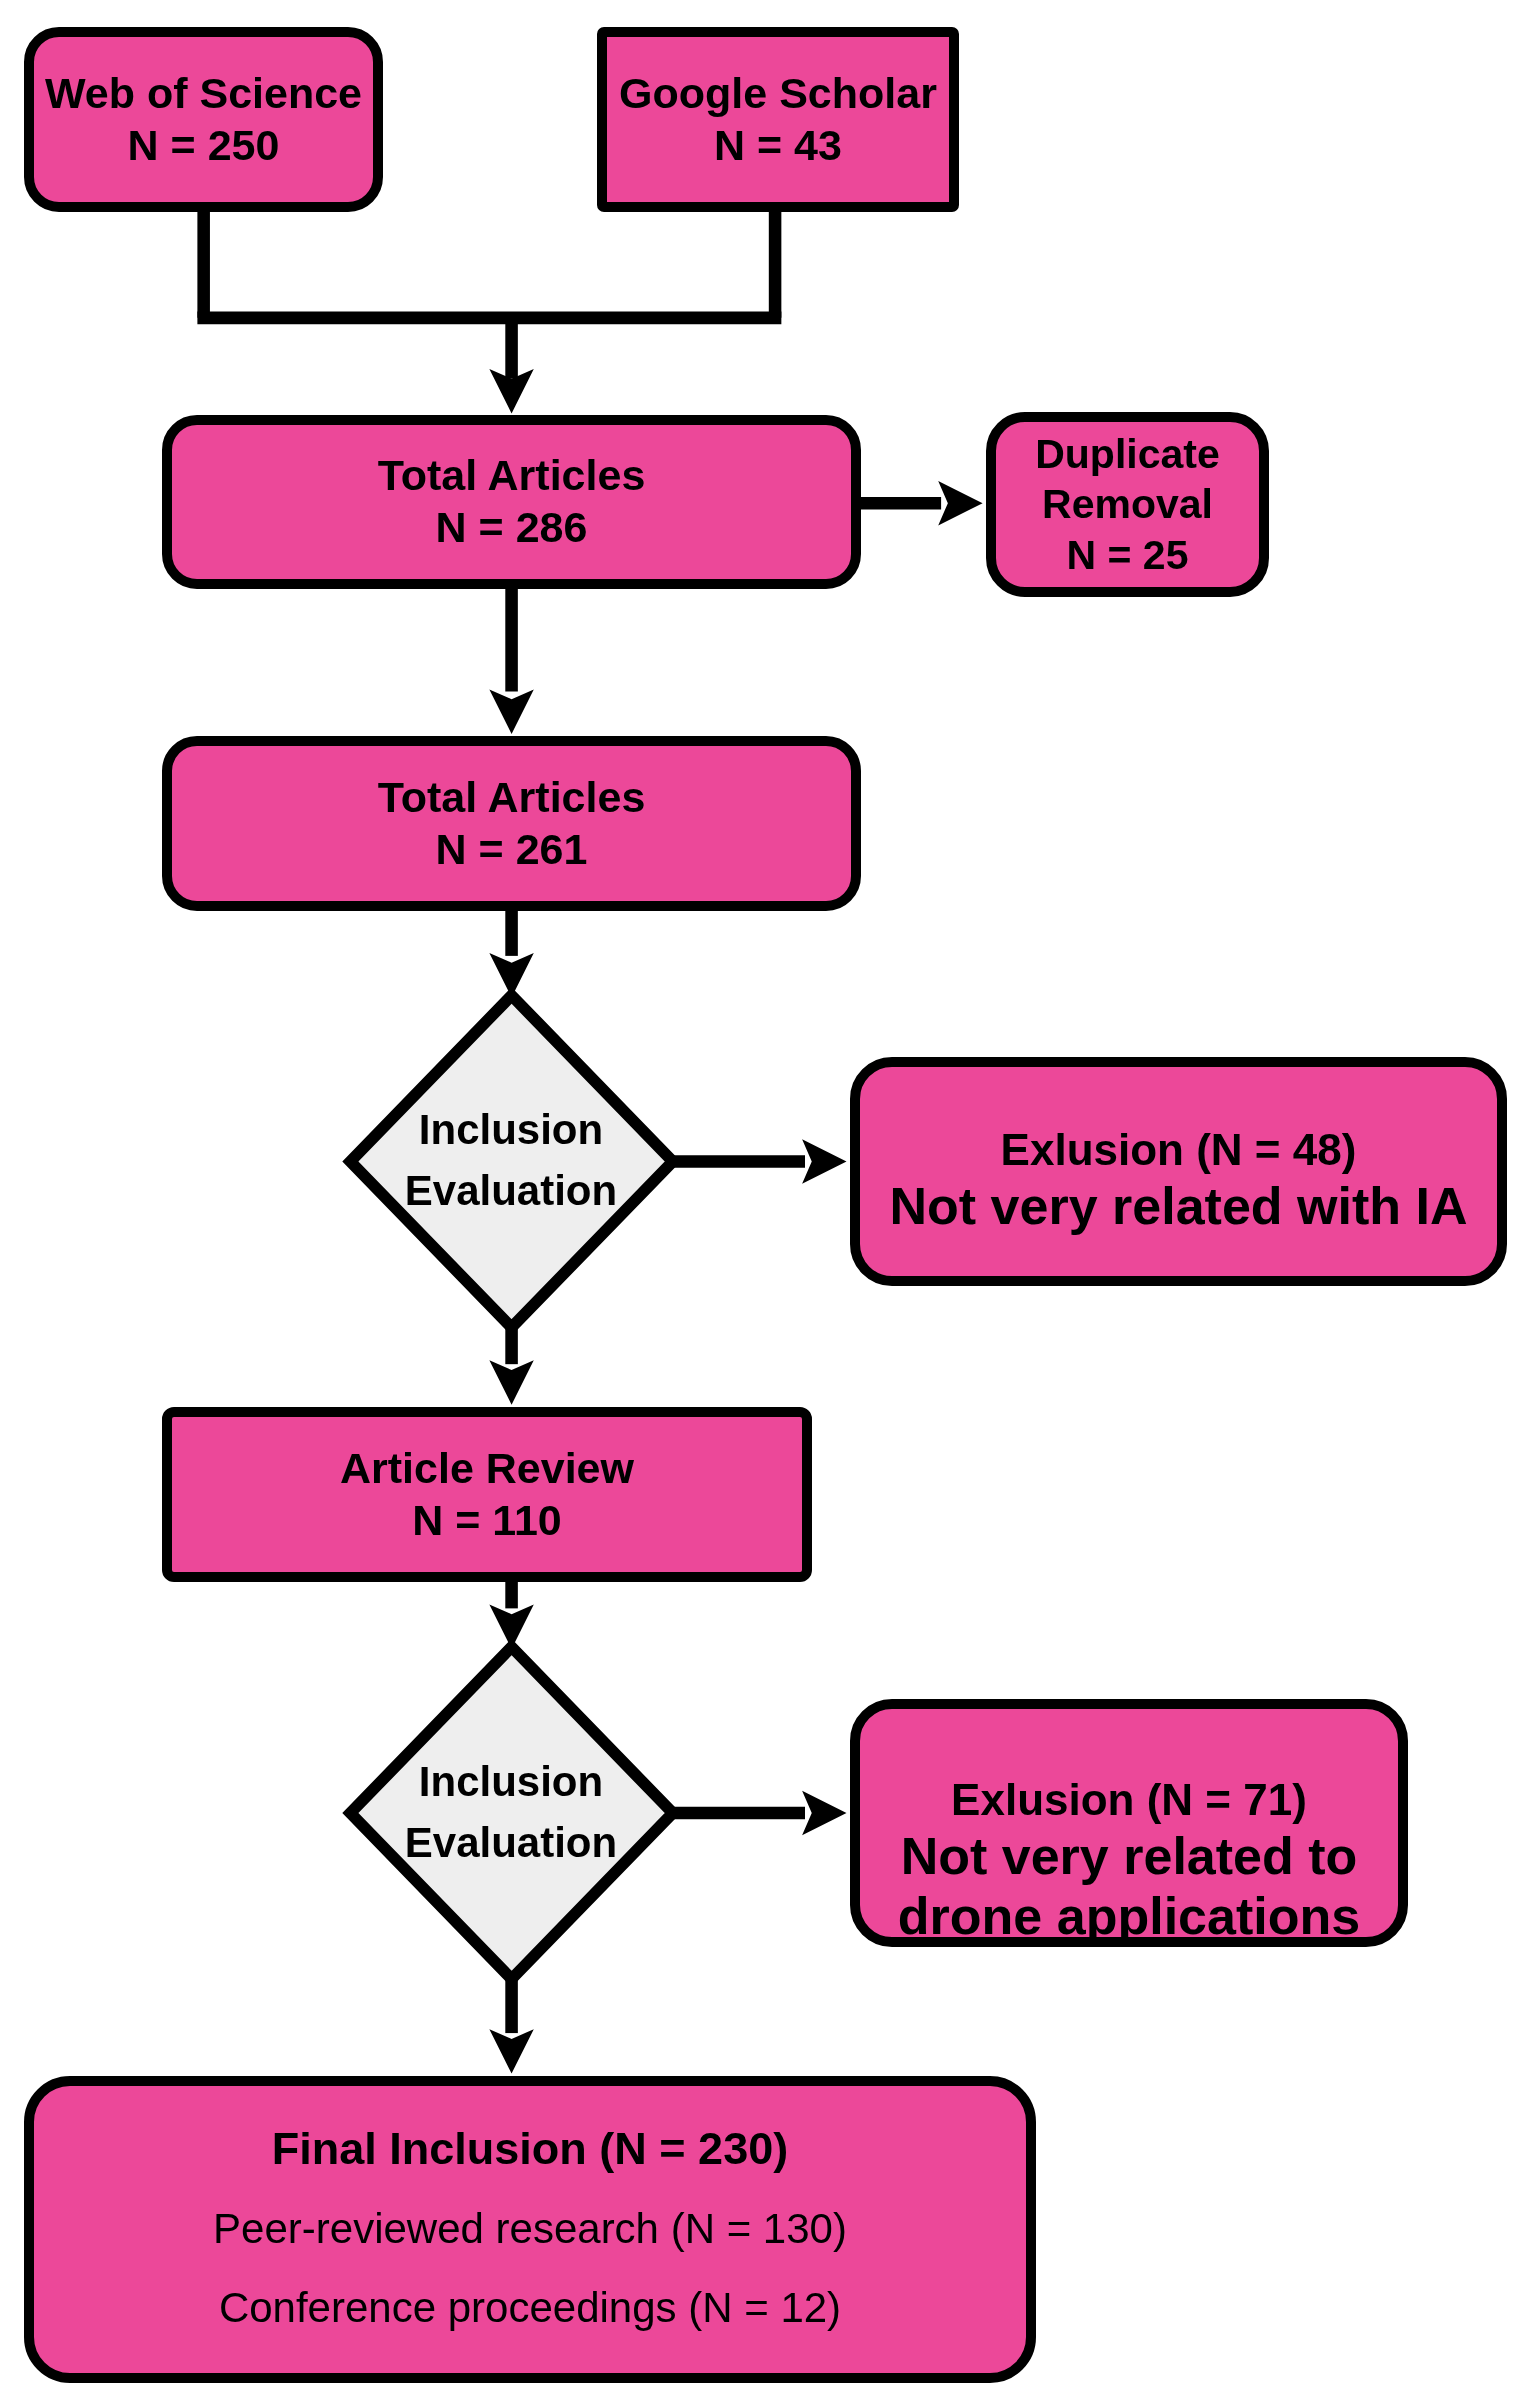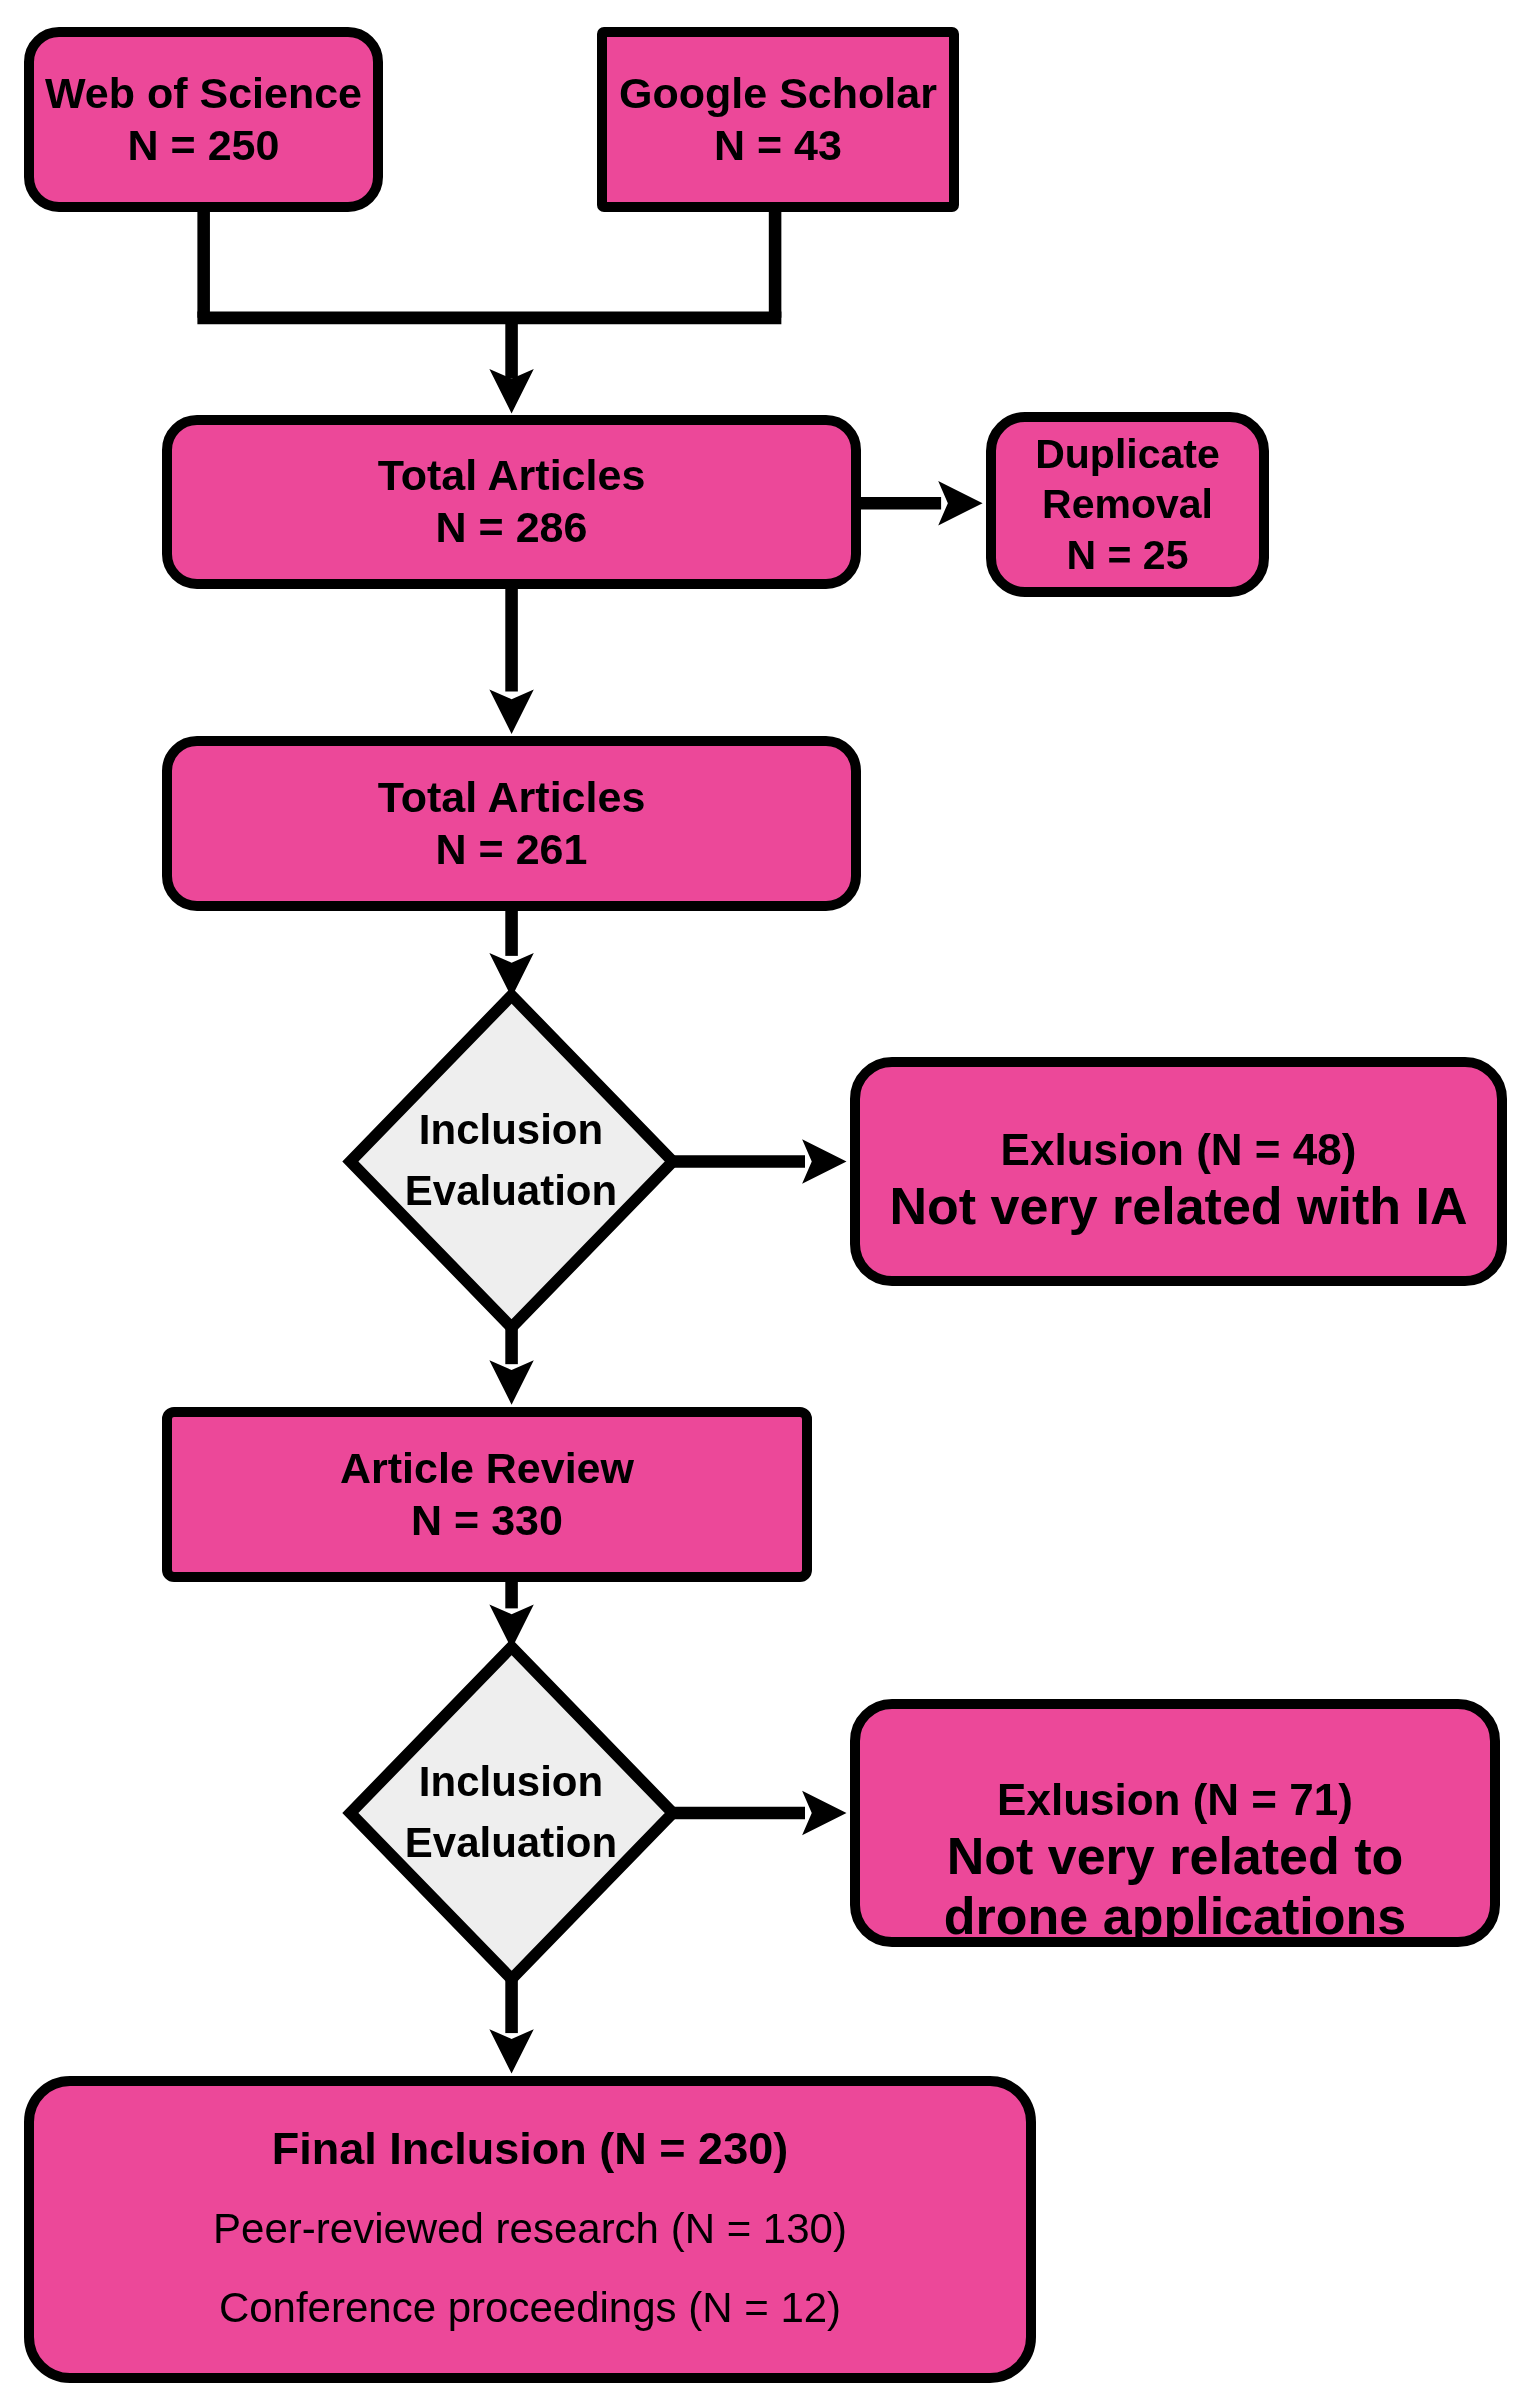--- a/index.html
+++ b/index.html
@@ -153,29 +153,29 @@
     <div class="t">Evaluation</div>
   </div>
 
   <div class="node excl" style="left:850px; top:1057px; width:657px; height:229px; padding:25px 11.6px 54px 11.6px;">
     <div class="t title">Exlusion (N = 48)</div>
     <div class="t reason">Not very related with IA</div>
   </div>
 
   <div class="node f45" style="left:162px; top:1407px; width:650px; height:175px; border-radius:12px;">
     <div class="t bold">Article Review</div>
-    <div class="t bold">N = 330</div>
+    <div class="t bold">N = 110</div>
   </div>
 
   <div class="dlabel" style="left:350px; top:1647px; width:322px; height:332px;">
     <div class="t">Inclusion</div>
     <div class="t">Evaluation</div>
   </div>
 
-  <div class="node excl" style="left:850px; top:1699px; width:650px; height:248px; padding:33px 35px 17.4px 35px;">
+  <div class="node excl" style="left:850px; top:1699px; width:558px; height:248px; padding:33px 35px 17.4px 35px;">
     <div class="t title">Exlusion (N = 71)</div>
     <div class="t reason">Not very related to drone applications</div>
   </div>
 
   <div class="node final" style="left:24px; top:2076px; width:1012px; height:307px;">
     <div class="t title">Final Inclusion (N = 230)</div>
     <div class="t detail">Peer-reviewed research (N = 130)</div>
     <div class="t detail">Conference proceedings (N = 12)</div>
   </div>
 

